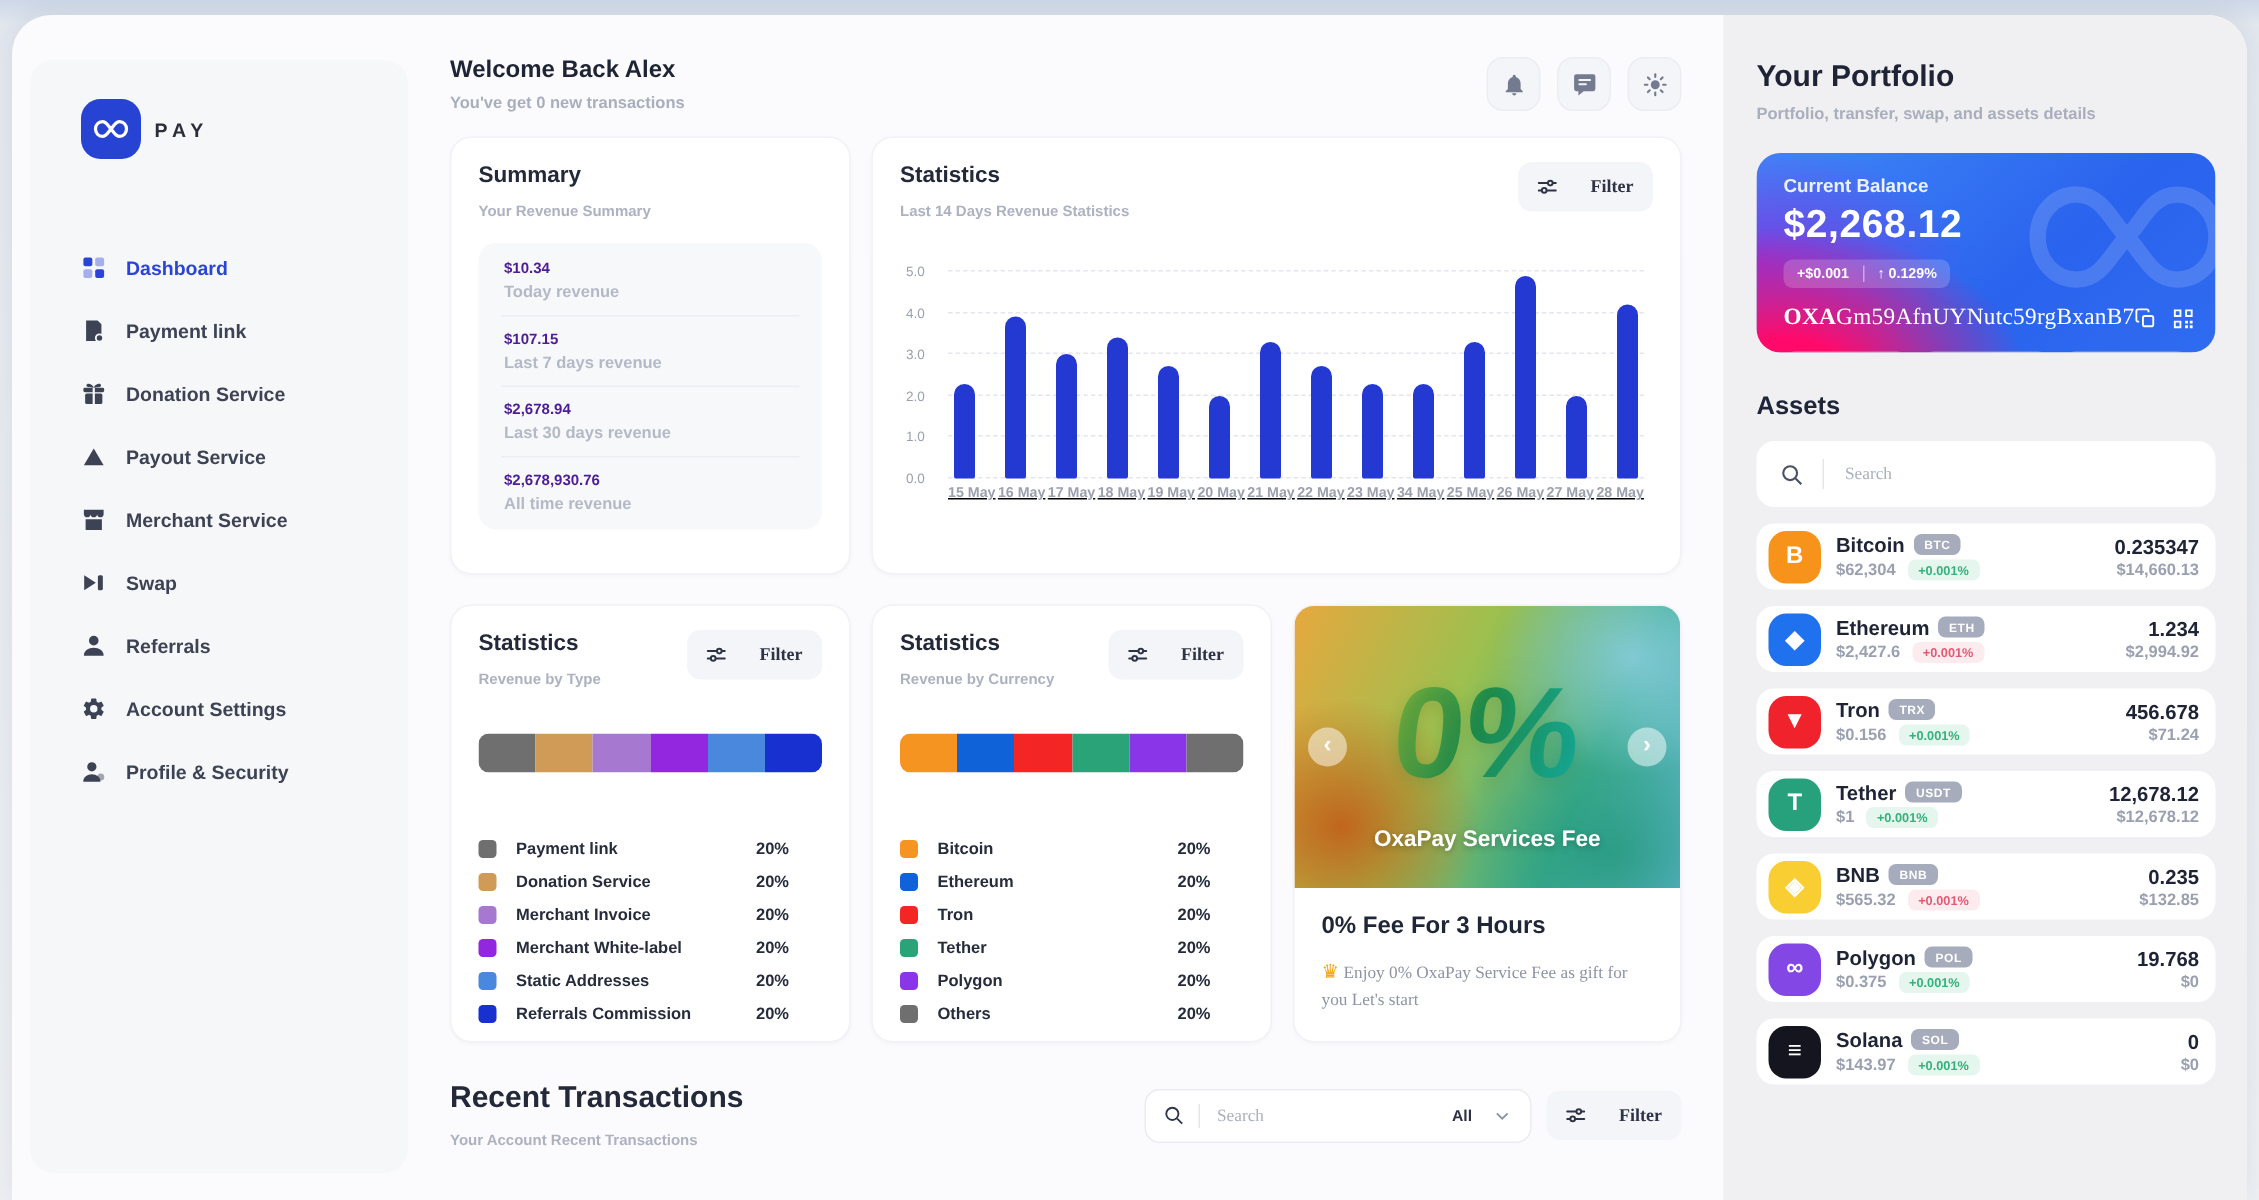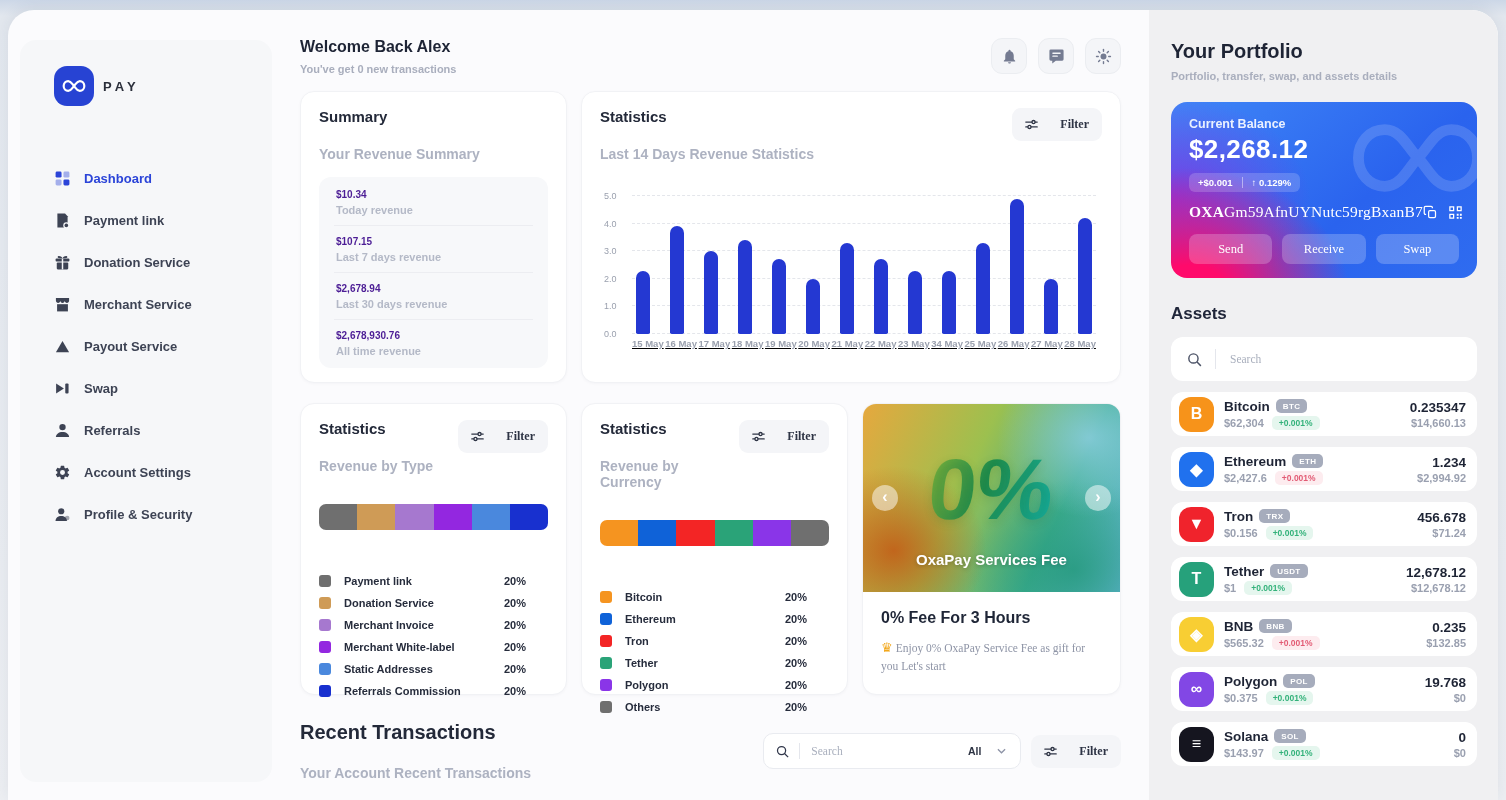--- a/index.html
+++ b/index.html
@@ -33,21 +33,21 @@
   .m-sub { font-size:11px; color:#a9aebd; margin-top:7px; font-weight:600; }
   .h-actions { display:flex; gap:11px; }
   .icon-btn { width:36px; height:36px; border-radius:11px; background:#f4f5f8; border:1px solid #ebedf1;
     display:flex; align-items:center; justify-content:center; color:#747b91; cursor:pointer; }
   .grid1 { display:grid; grid-template-columns:267px 1fr; gap:14px; margin-top:16px; }
   .grid2 { display:grid; grid-template-columns:267px 267px 1fr; gap:14px; margin-top:20px; }
   .card { background:#fff; border:1px solid #f1f2f5; border-radius:14px; padding:16px 18px;
     height:292px; box-shadow:0 1px 3px rgba(30,40,70,.03); position:relative; }
   .card-head { display:flex; justify-content:space-between; align-items:flex-start; }
   .c-title { font-size:15px; font-weight:700; color:#232939; }
-  .c-sub { font-size:14px; color:#adb2c1; margin-top:21px; font-weight:600; }
+  .c-sub { font-size:10px; color:#adb2c1; margin-top:11px; font-weight:600; }
   .filter-btn { display:flex; align-items:center; gap:22px; background:#f4f5f8; border:none;
     border-radius:9px; padding:9px 13px; font-size:12px; font-weight:700; color:#2e3445;
     cursor:pointer; font-family:Liberation Serif, serif; }
   
   .sum-box { background:#f7f8fa; border-radius:12px; margin-top:15px; padding:2px 15px; }
   .sum-row { padding:10px 2px 9px; border-bottom:1px solid #ecedf1; }
   .sum-row:last-child { border-bottom:none; }
   .sum-val { font-size:10px; font-weight:700; color:#4c1d95; }
   .sum-lab { font-size:11px; color:#b4b9c7; margin-top:4px; font-weight:700; }
   
@@ -100,21 +100,21 @@
     font-family:"Liberation Serif", serif; color:#333a4c; background:transparent; }
   input::placeholder { color:#a9afbd; }
   .v-div { width:1px; height:16px; background:#e4e6ec; margin:0 9px; flex:none; }
   .r-all { display:flex; align-items:center; gap:16px; font-size:10.5px; font-weight:700;
     color:#2c3242; padding:0 3px; cursor:pointer; }
   
   .aside { width:349px; min-width:349px; background:#f0f0f2; padding:30px 21px 0 22px;
     border-radius:0 26px 0 0; }
   .a-title { font-size:20px; font-weight:700; color:#1e2435; }
   .a-sub { font-size:11px; color:#a9aebd; margin-top:7px; font-weight:600; }
-  .bal-card { margin-top:20px; height:176px; border-radius:16px; position:relative; overflow:hidden;
+  .bal-card { margin-top:20px; height:133px; border-radius:16px; position:relative; overflow:hidden;
     padding:15px 18px; color:#fff;
     background:
       radial-gradient(85% 120% at 6% 112%, #ff0a6b 16%, rgba(255,10,107,0) 62%),
       radial-gradient(70% 90% at 0% 55%, rgba(150,35,220,.7), rgba(150,35,220,0) 65%),
       linear-gradient(140deg,#3f86f7 0%,#2a63ee 60%,#2f6cf0 100%); }
   .bal-mark { position:absolute; right:-16px; top:14px; opacity:.15; }
   .bal-label { font-size:12.5px; font-weight:600; color:#eaf1ff; }
   .bal-val { font-size:26px; font-weight:800; margin-top:3px; letter-spacing:.4px; }
   .bal-chip { display:inline-flex; align-items:center; gap:9px; background:rgba(255,255,255,.18);
     border-radius:6px; padding:4px 9px; font-size:9.5px; font-weight:700; margin-top:8px; }
@@ -185,30 +185,30 @@
           <svg viewBox="0 0 16 16" width="17" height="17" fill="currentColor">
             <rect x="1.5" y="4.2" width="13" height="2.8" rx="0.9"></rect>
             <rect x="2.6" y="7.9" width="10.8" height="6.6" rx="1"></rect>
             <rect x="7.3" y="4.2" width="1.4" height="10.3" fill="#f6f7f9"></rect>
             <path d="M8 4C6.8 1.5 3.4 1.1 3.4 2.9c0 1.2 2.2 1.1 4.6 1.1zm0 0c1.2-2.5 4.6-2.9 4.6-1.1 0 1.2-2.2 1.1-4.6 1.1z"></path>
           </svg>
           <span>Donation Service</span>
         </div>
         <div class="nav-item">
           <svg viewBox="0 0 16 16" width="17" height="17" fill="currentColor">
+            <path d="M8 2.8l6.2 10.6H1.8z"></path>
+          </svg>
+          <span>Payout Service</span>
+        </div>
+        <div class="nav-item">
+          <svg viewBox="0 0 16 16" width="17" height="17" fill="currentColor">
             <path d="M1.8 1.8h12.4v2.7c0 1.1-.9 2-2.05 2-1.1 0-2.05-.9-2.05-2 0 1.1-.9 2-2.1 2-1.1 0-2-.9-2-2 0 1.1-.95 2-2.1 2-1.1 0-2.1-.9-2.1-2z"></path>
             <path d="M2.9 7.7h10.2v6.8H2.9z"></path>
           </svg>
           <span>Merchant Service</span>
-        </div>
-        <div class="nav-item">
-          <svg viewBox="0 0 16 16" width="17" height="17" fill="currentColor">
-            <path d="M8 2.8l6.2 10.6H1.8z"></path>
-          </svg>
-          <span>Payout Service</span>
         </div>
         <div class="nav-item">
           <svg viewBox="0 0 16 16" width="17" height="17" fill="currentColor">
             <path d="M2 3.3l7.3 4.7L2 12.7z"></path>
             <rect x="10.6" y="3.3" width="3.1" height="9.4" rx="1"></rect>
           </svg>
           <span>Swap</span>
         </div>
         <div class="nav-item">
           <svg viewBox="0 0 16 16" width="17" height="17" fill="currentColor">

